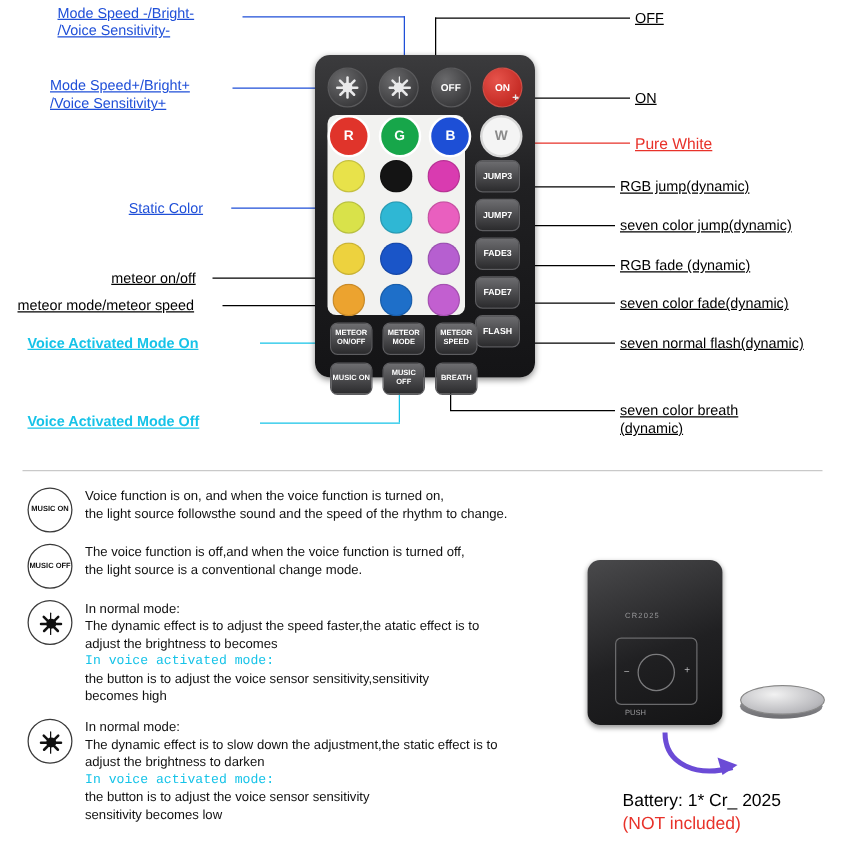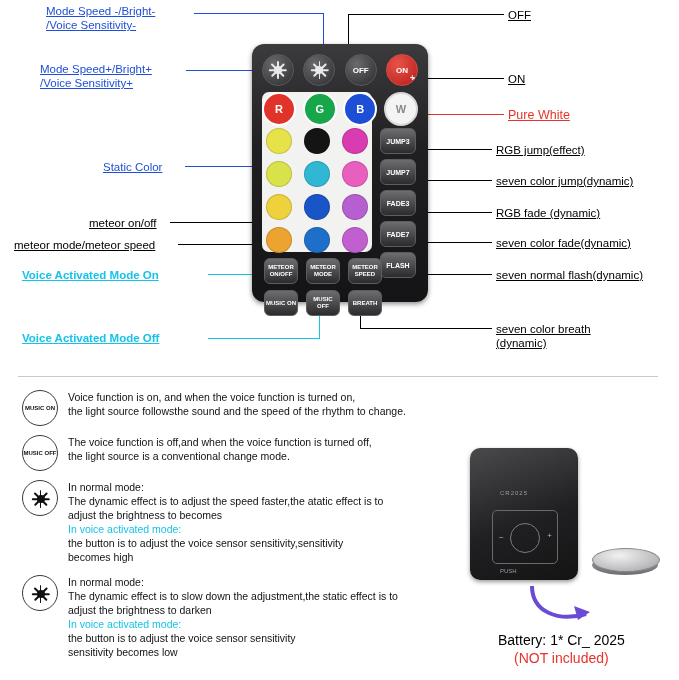--- a/index.html
+++ b/index.html
@@ -67,59 +67,59 @@
   
   #legend{position:absolute;left:22px;top:390px;width:470px;}
   .lrow{position:relative;margin-bottom:11px;min-height:34px;}
   .lic{position:absolute;left:0;top:0;width:34px;height:34px;border-radius:50%;
        border:1.5px solid #3a3a3a;background:#fff;display:flex;align-items:center;justify-content:center;
        font-size:6px;font-weight:bold;line-height:7px;text-align:center;color:#111;}
   .lic .sun{width:17px;height:17px;}
   .lic .sun:before{background:#111;}
   .lic .sun i{background:#111;}
   .ltxt{margin-left:46px;font-size:10.5px;line-height:14px;color:#111;}
-  .ltxt .cy{color:#16c3e8;}
+  .ltxt .cy{color:#16c3e8;font-family:Liberation Mono, monospace;}
 
   
   #batt{position:absolute;left:470px;top:440px;width:200px;height:230px;}
   .case{position:absolute;left:0;top:8px;width:108px;height:132px;border-radius:10px;
         background:linear-gradient(160deg,#4a4a4c,#202022 55%,#141415);box-shadow:0 2px 4px rgba(0,0,0,.4);}
   .case .slot{position:absolute;left:22px;top:62px;width:64px;height:52px;border:1px solid #6a6a6c;border-radius:5px;}
   .case .slot .circ{position:absolute;left:17px;top:12px;width:28px;height:28px;border-radius:50%;border:1px solid #7b7b7d;}
   .case .slot .mk{position:absolute;left:6px;top:22px;color:#b9b9bb;font-size:8px;}
   .case .slot .pk{position:absolute;right:5px;top:20px;color:#b9b9bb;font-size:8px;}
   .case .lbl2{position:absolute;left:30px;top:42px;color:#9a9a9c;font-size:6px;letter-spacing:1px;}
   .case .pull{position:absolute;left:30px;bottom:6px;color:#9a9a9c;font-size:6px;}
   .coin{position:absolute;left:122px;top:108px;width:66px;height:30px;}
   .coin .top{position:absolute;left:0;top:0;width:66px;height:22px;border-radius:50%;
        background:radial-gradient(ellipse at 40% 30%,#f2f2f2,#b9b9bd 70%,#8c8c90);border:1px solid #888;}
   .coin .bot{position:absolute;left:0;top:7px;width:66px;height:20px;border-radius:50%;
        background:linear-gradient(180deg,#9a9a9e,#6f6f73);z-index:-1;}
   .arrow{position:absolute;left:58px;top:142px;width:70px;height:44px;}
   .batttxt{position:absolute;left:28px;top:192px;font-size:14px;color:#000;}
-  .batttxt .red{color:#e8322a;display:block;margin-top:2px;margin-left:16px;}
+  .batttxt .red{color:#e8322a;display:block;margin-top:2px;}
   svg{display:block;overflow:visible;}
 </style>
 </head>
 <body>
 
 <div class="lbl blue" style="left:46px;top:4px;">Mode Speed -/Bright-
 /Voice Sensitivity-</div>
 <div class="lbl blue" style="left:40px;top:62px;">Mode Speed+/Bright+
 /Voice Sensitivity+</div>
 <div class="lbl blue" style="left:103px;top:160px;">Static Color</div>
 <div class="lbl black" style="left:89px;top:216px;">meteor on/off</div>
 <div class="lbl black" style="left:14px;top:238px;">meteor mode/meteor speed</div>
 <div class="lbl cyan" style="left:22px;top:268px;">Voice Activated Mode On</div>
 <div class="lbl cyan" style="left:22px;top:331px;">Voice Activated Mode Off</div>
 
 <div class="lbl black" style="left:508px;top:8px;">OFF</div>
 <div class="lbl black" style="left:508px;top:72px;">ON</div>
 <div class="lbl red" style="left:508px;top:108px;font-size:12.5px;">Pure White</div>
-<div class="lbl black" style="left:496px;top:143px;">RGB jump(effect)</div>
+<div class="lbl black" style="left:496px;top:143px;">RGB jump(dynamic)</div>
 <div class="lbl black" style="left:496px;top:174px;">seven color jump(dynamic)</div>
 <div class="lbl black" style="left:496px;top:206px;">RGB fade (dynamic)</div>
 <div class="lbl black" style="left:496px;top:236px;">seven color fade(dynamic)</div>
 <div class="lbl black" style="left:496px;top:268px;">seven normal flash(dynamic)</div>
 <div class="lbl black" style="left:496px;top:322px;">seven color breath
 (dynamic)</div>
 
 <div class="ln h blue" style="left:194px;top:13px;width:130px;"></div>
 <div class="ln v blue" style="left:323px;top:13px;height:45px;"></div>
 <div class="ln h blue" style="left:186px;top:70px;width:98px;"></div>

